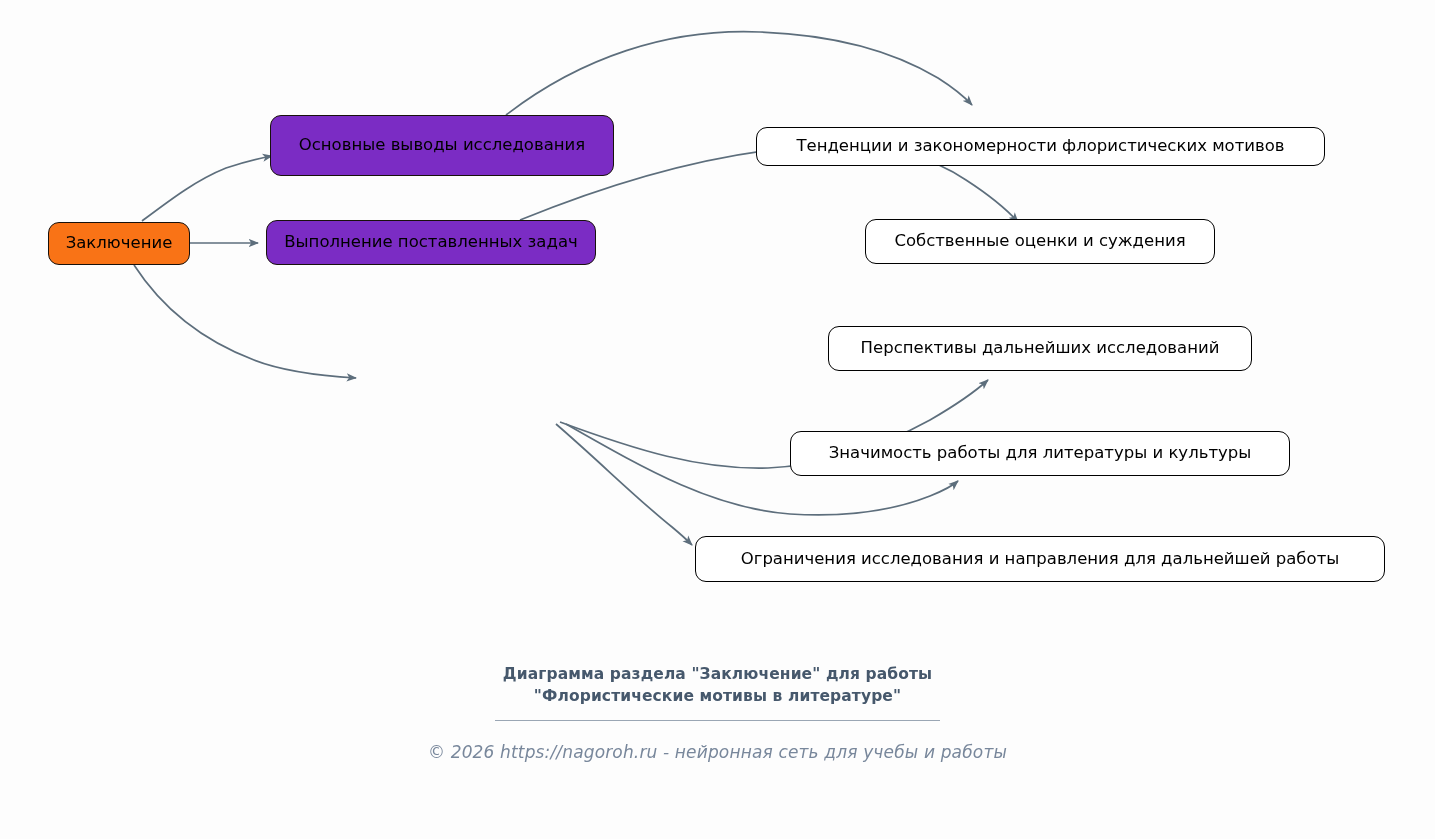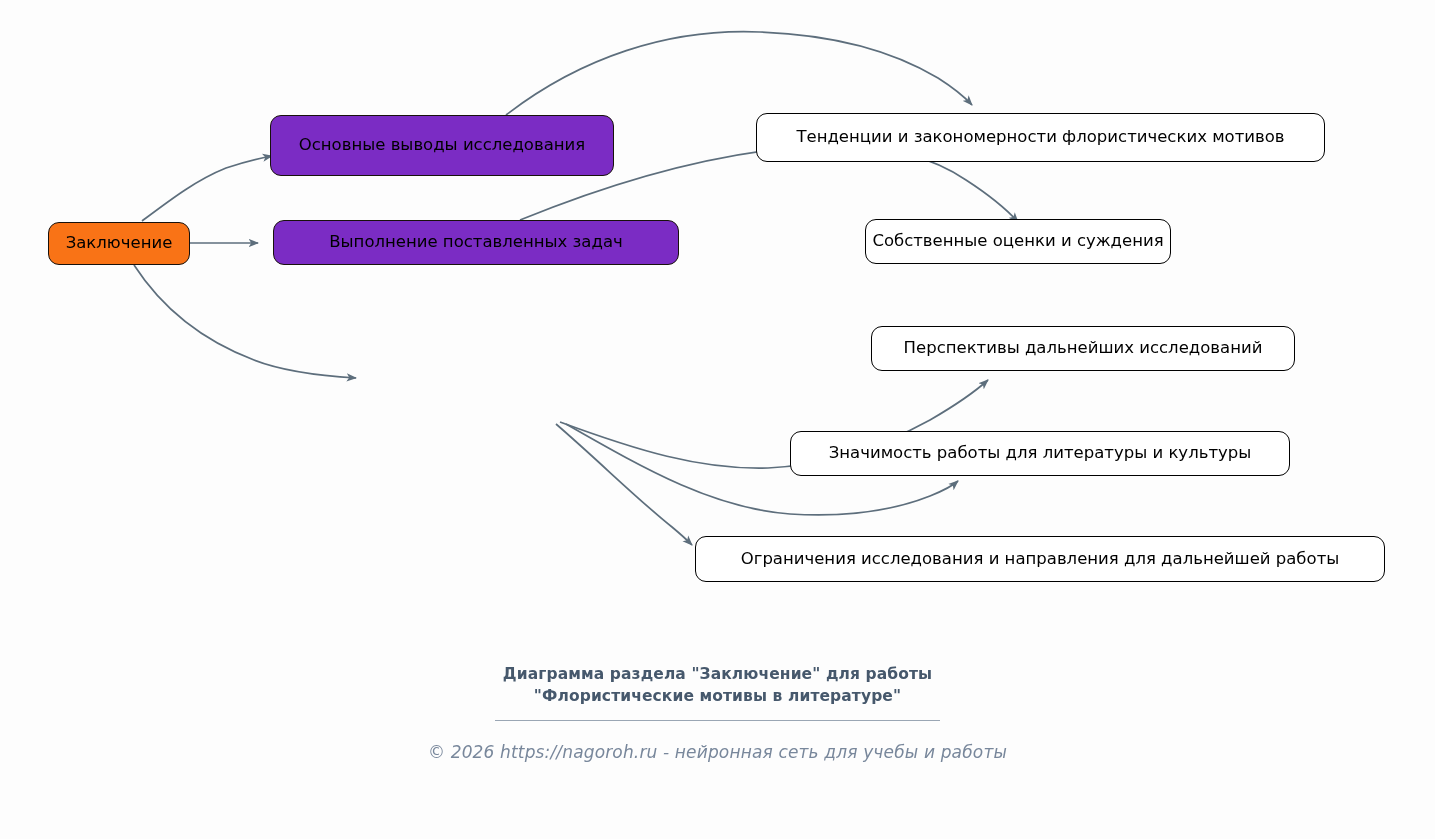--- a/index.html
+++ b/index.html
@@ -119,34 +119,34 @@
   </svg>
 
   <div class="node root" style="left:48px; top:222px; width:142px; height:43px;">
     <span class="node-label">Заключение</span>
   </div>
 
   <div class="node branch" style="left:270px; top:115px; width:344px; height:61px;">
     <span class="node-label">Основные выводы исследования</span>
   </div>
 
-  <div class="node branch" style="left:266px; top:220px; width:406px; height:45px;margin-left:7px;">
+  <div class="node branch" style="left:266px; top:220px; width:330px; height:45px;">
     <span class="node-label">Выполнение поставленных задач</span>
   </div>
 
 
-  <div class="node leaf" style="left:756px; top:113px; width:569px; height:49px;">
+  <div class="node leaf" style="left:756px; top:127px; width:569px; height:39px;">
     <span class="node-label">Тенденции и закономерности флористических мотивов</span>
   </div>
 
-  <div class="node leaf" style="left:865px; top:219px; width:306px; height:45px;">
+  <div class="node leaf" style="left:865px; top:219px; width:350px; height:45px;">
     <span class="node-label">Собственные оценки и суждения</span>
   </div>
 
-  <div class="node leaf" style="left:871px; top:326px; width:424px; height:45px;">
+  <div class="node leaf" style="left:828px; top:326px; width:424px; height:45px;">
     <span class="node-label">Перспективы дальнейших исследований</span>
   </div>
 
   <div class="node leaf" style="left:790px; top:431px; width:500px; height:45px;">
     <span class="node-label">Значимость работы для литературы и культуры</span>
   </div>
 
   <div class="node leaf" style="left:695px; top:536px; width:690px; height:46px;">
     <span class="node-label">Ограничения исследования и направления для дальнейшей работы</span>
   </div>

